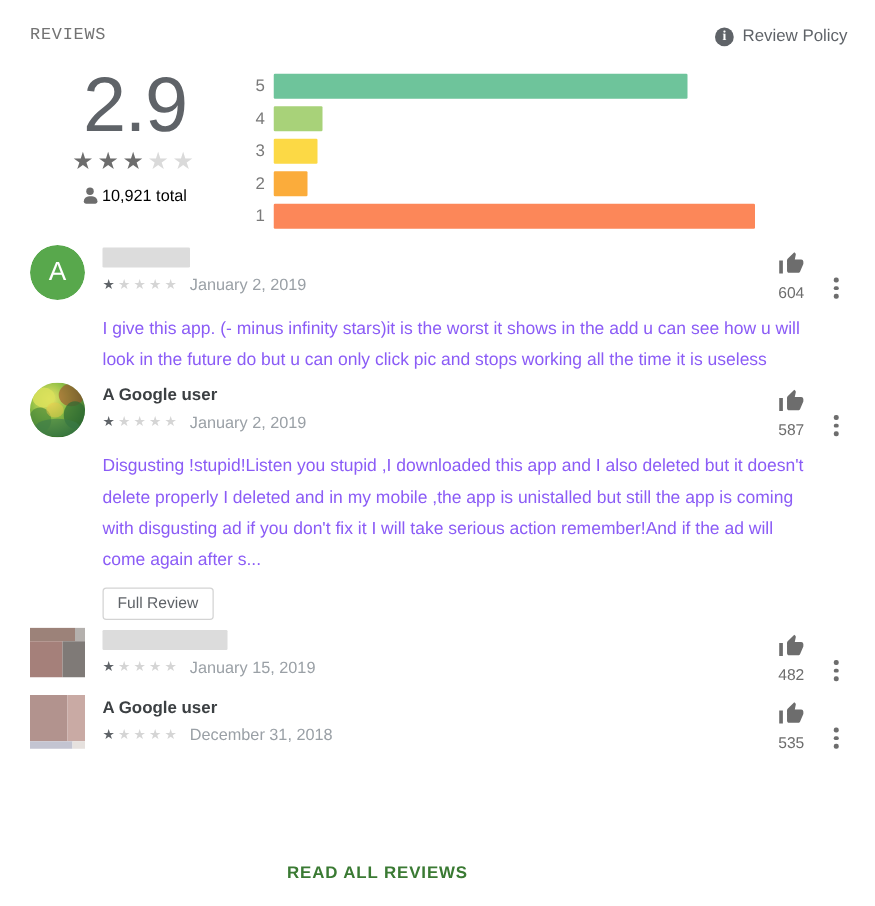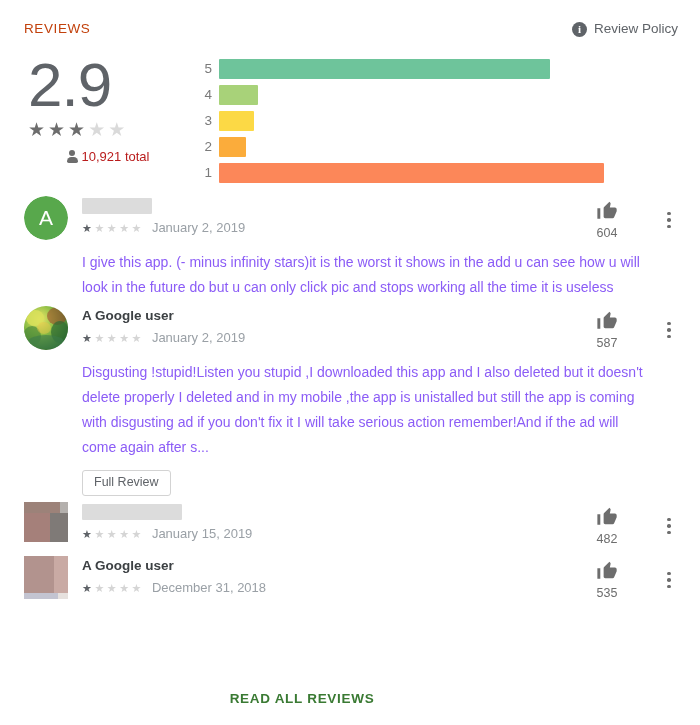--- a/index.html
+++ b/index.html
@@ -21,24 +21,25 @@
   .section-header {
     position: absolute;
     top: 18px;
     left: 24px;
     right: 22px;
     height: 22px;
   }
   .section-title {
     font-size: 13.5px;
     letter-spacing: 0.6px;
-    color: #c2410c;
+    color: #737373;
     font-weight: 400;
     float: left;
     line-height: 22px;
+    font-family: Liberation Mono, monospace;
   }
   .review-policy {
     float: right;
     line-height: 22px;
     font-size: 13.5px;
     color: #5f6368;
     display: flex;
     align-items: center;
     gap: 7px;
     cursor: pointer;
@@ -63,42 +64,42 @@
     top: 52px;
     left: 0;
     width: 700px;
     height: 135px;
   }
   .score-col {
     position: absolute;
     left: 28px;
     top: 0;
     width: 160px;
-    text-align: left;
+    text-align: center;
   }
   .score-value {
     font-size: 62px;
     line-height: 66px;
     font-weight: 300;
     color: #5f6368;
     letter-spacing: -1px;
   }
   .score-stars {
     margin-top: 2px;
     font-size: 19px;
     letter-spacing: 3px;
     line-height: 20px;
     white-space: nowrap;
   }
   .star-on { color: #6d6d6d; }
   .star-off { color: #dadada; }
   .score-total {
     margin-top: 9px;
     font-size: 13px;
-    color: #b91c1c;
+    color: #000000;
     display: flex;
     align-items: center;
     justify-content: center;
     gap: 4px;
   }
   .person-icon { display: inline-block; width: 11px; height: 13px; position: relative; }
   .person-icon::before {
     content: "";
     position: absolute;
     left: 2.5px; top: 0;
@@ -213,22 +214,22 @@
   }
   .mini-star-on { color: #5f6368; }
   .mini-star-off { color: #d5d5d5; }
   .review-date { color: #9aa0a6; font-size: 13px; }
 
   .actions {
     position: absolute;
     right: 0;
     top: 3px;
     display: flex;
-    align-items: center;
-    gap: 36px;
+    align-items: flex-end;
+    gap: 10px;
   }
   .thumb-wrap {
     width: 34px;
     text-align: center;
     cursor: pointer;
   }
   .thumb-count {
     font-size: 12.5px;
     color: #6d6d6d;
     line-height: 14px;

